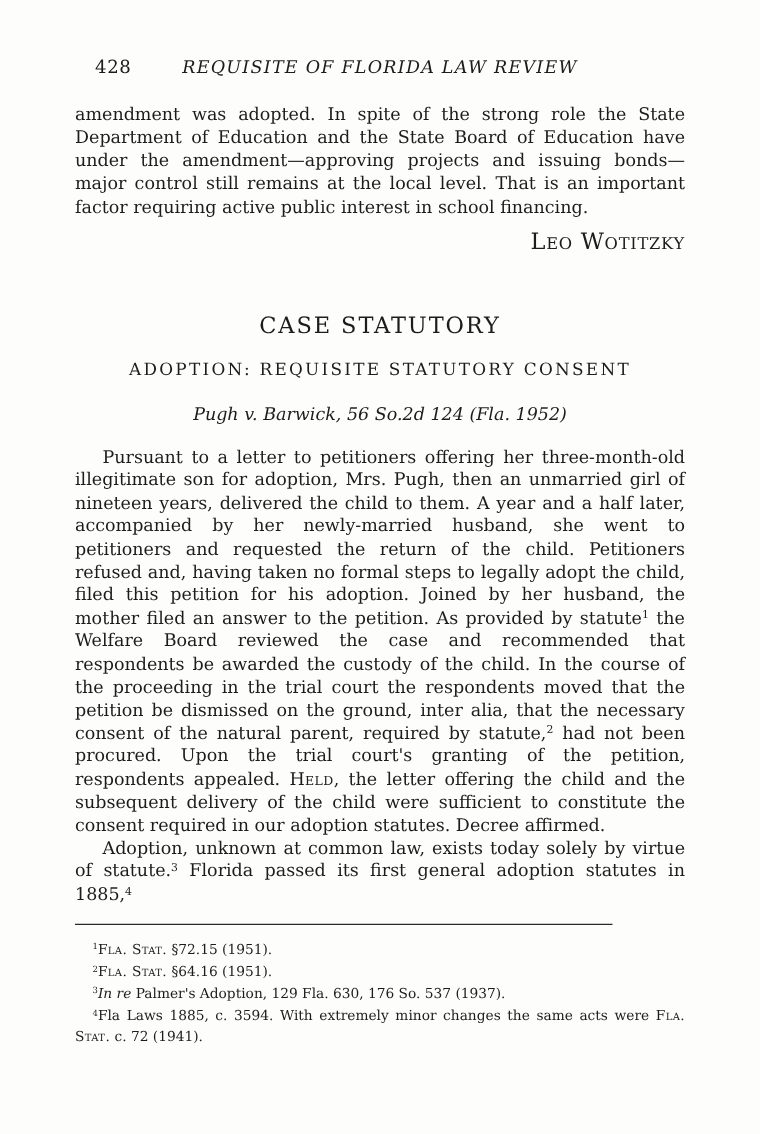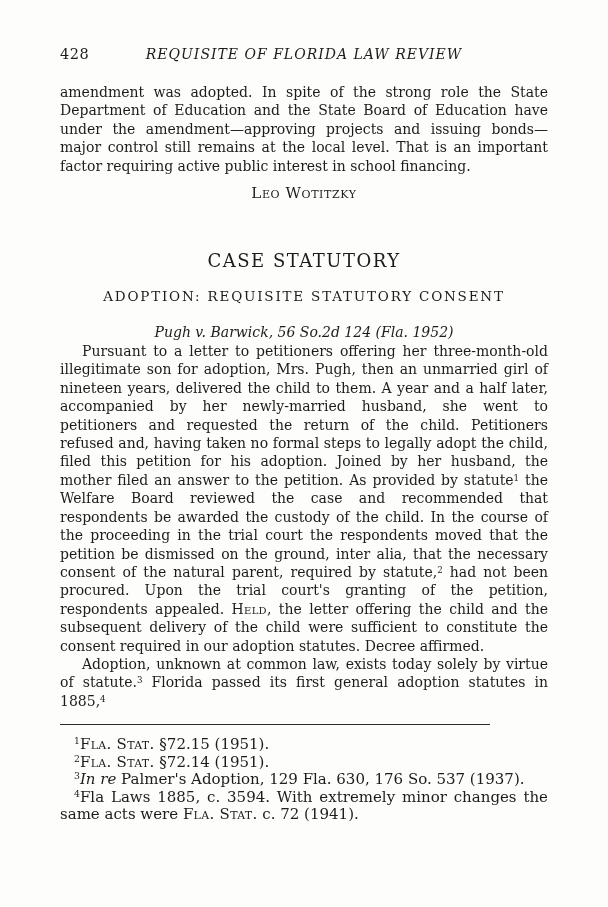--- a/index.html
+++ b/index.html
@@ -20,47 +20,47 @@
 
   
   .running-header {
     position: relative;
     text-align: center;
     line-height: 19px;
     margin-bottom: 19px;
   }
   .page-number {
     position: absolute;
-    left: 0;
+    left: 16px;
     top: 0;
     font-size: 14.5px;
     letter-spacing: 0.5px;
     font-style: normal;
   }
   .journal-title {
     font-style: italic;
     font-size: 14px;
     letter-spacing: 1px;
     white-space: nowrap;
   }
 
   
   .par {
     margin: 0;
     text-align: justify;
     line-height: 18.4px;
   }
   .par.indent { text-indent: 22px; }
-  .par.first-body { }
+  .par.first-body { margin-top: 15px; }
 
   .author-signature {
-    text-align: center;
+    text-align: right;
     font-variant: small-caps;
     letter-spacing: 0.6px;
-    font-size: 15px;
+    font-size: 18px;
     line-height: 19px;
     margin-top: 9px;
   }
 
   .section-heading {
     text-align: center;
     font-weight: normal;
     font-size: 18px;
     letter-spacing: 1.5px;
     line-height: 24px;
@@ -83,21 +83,21 @@
   }
 
   
   .footnote-rule {
     border: 0;
     border-top: 1.5px solid #2a2a2a;
     width: 430px;
     margin: 14px 0 11px 0;
   }
   .footnotes {
-    font-size: 15px;
+    font-size: 11px;
     line-height: 17.5px;
   }
   .footnote {
     margin: 0;
     text-indent: 14px;
     text-align: justify;
   }
 
   
   .run-normal { }
@@ -130,18 +130,18 @@
   <div class="case-citation">Pugh v. Barwick, 56 So.2d 124 (Fla. 1952)</div>
 
   <p class="par indent first-body"><span class="run-normal">Pursuant to a letter to petitioners offering her three-month-old illegitimate son for adoption, Mrs. Pugh, then an unmarried girl of nineteen years, delivered the child to them. A year and a half later, accompanied by her newly-married husband, she went to petitioners and requested the return of the child. Petitioners refused and, having taken no formal steps to legally adopt the child, filed this petition for his adoption. Joined by her husband, the mother filed an answer to the petition. As provided by statute</span><span class="run-sup">1</span><span class="run-normal"> the Welfare Board reviewed the case and recommended that respondents be awarded the custody of the child. In the course of the proceeding in the trial court the respondents moved that the petition be dismissed on the ground, inter alia, that the necessary consent of the natural parent, required by statute,</span><span class="run-sup">2</span><span class="run-normal"> had not been procured. Upon the trial court's granting of the petition, respondents appealed. </span><span class="run-sc">Held</span><span class="run-normal">, the letter offering the child and the subsequent delivery of the child were sufficient to constitute the consent required in our adoption statutes. Decree affirmed.</span></p>
 
   <p class="par indent"><span class="run-normal">Adoption, unknown at common law, exists today solely by virtue of statute.</span><span class="run-sup">3</span><span class="run-normal"> Florida passed its first general adoption statutes in 1885,</span><span class="run-sup">4</span></p>
 
   <hr class="footnote-rule">
 
   <div class="footnotes">
     <p class="footnote"><span class="run-sup">1</span><span class="run-sc">Fla. Stat.</span><span class="run-normal"> §72.15 (1951).</span></p>
-    <p class="footnote"><span class="run-sup">2</span><span class="run-sc">Fla. Stat.</span><span class="run-normal"> §72.14 (1951).</span></p>
+    <p class="footnote"><span class="run-sup">2</span><span class="run-sc">Fla. Stat.</span><span class="run-normal"> §64.16 (1951).</span></p>
     <p class="footnote"><span class="run-sup">3</span><span class="run-italic">In re</span><span class="run-normal"> Palmer's Adoption, 129 Fla. 630, 176 So. 537 (1937).</span></p>
     <p class="footnote"><span class="run-sup">4</span><span class="run-normal">Fla Laws 1885, c. 3594. With extremely minor changes the same acts were </span><span class="run-sc">Fla. Stat.</span><span class="run-normal"> c. 72 (1941).</span></p>
   </div>
 
 </div>
 
 </body></html>

